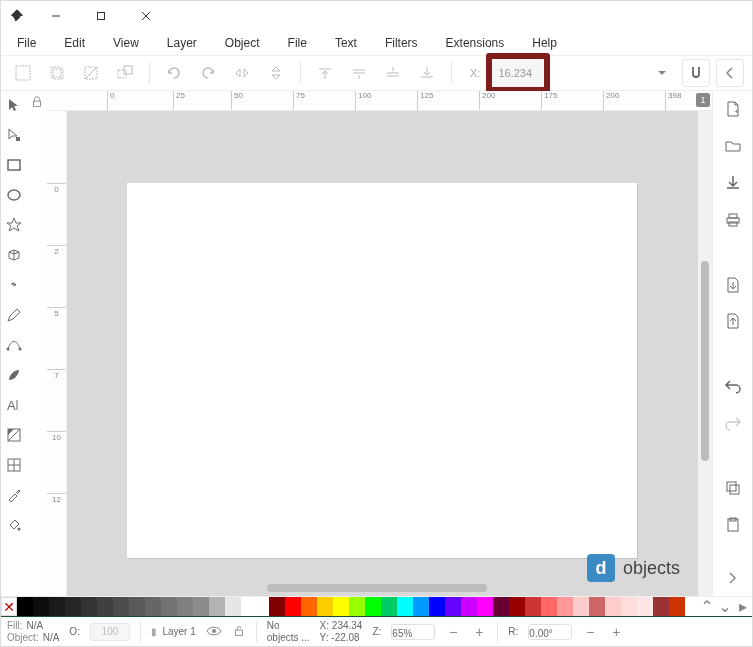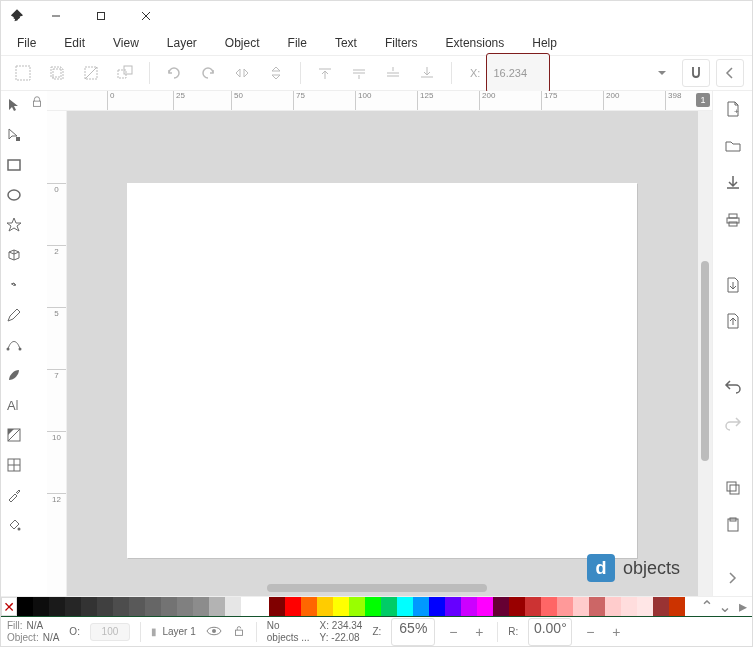--- a/index.html
+++ b/index.html
@@ -8,21 +8,21 @@
 .titlebar .logo { width: 16px; height: 16px; margin-right: 8px; }
 .titlebar .title { font-size: 12px; color: #333; flex: 1; }
 .titlebar .wbtn { width: 45px; height: 30px; display: flex; align-items: center; justify-content: center; color: #555; }
 .menubar { height: 24px; display: flex; align-items: center; padding: 0 6px; gap: 8px; background: #fff; }
 .menubar .mi { font-size: 12px; color: #333; padding: 4px 10px; }
 .toolbar { height: 36px; border-top: 1px solid #eee; border-bottom: 1px solid #eee; display: flex; align-items: center; padding: 0 8px; gap: 6px; background: #fff; }
 .toolbar .tb { width: 28px; height: 28px; display: flex; align-items: center; justify-content: center; color: #bbb; }
 .toolbar .tb svg { width: 18px; height: 18px; }
 .toolbar .sep { width: 1px; height: 22px; background: #e5e5e5; margin: 0 4px; }
 .toolbar .xlabel { font-size: 11px; color: #aaa; margin-left: 8px; }
-.toolbar .xinput { width: 64px; height: 40px; background: #f6f6f6; border: 1px solid #7f1d1d; border-radius: 3px; font-size: 11px; color: #999; padding: 0 6px; display:flex; align-items:center; }
+.toolbar .xinput { width: 64px; height: 40px; background: #f6f6f6; border: 6px solid #7f1d1d; border-radius: 3px; font-size: 11px; color: #999; padding: 0 6px; display:flex; align-items:center; }
 .mainrow { flex: 1; display: flex; min-height: 0; }
 .lefttools { width: 26px; background: #fff; border-right: none; display: flex; flex-direction: column; align-items: center; padding-top: 4px; gap: 10px; }
 .lefttools .lt { width: 20px; height: 20px; display: flex; align-items: center; justify-content: center; color: #6a6a6a; }
 .lefttools .lt svg { width: 16px; height: 16px; }
 .lockcol { width: 20px; background: #fff; display:flex; flex-direction:column; align-items:center; padding-top:4px;}
 .canvaswrap { flex: 1; display: flex; flex-direction: column; min-width: 0; }
 .hruler { height: 20px; background: #fdfdfd; border-bottom: 1px solid #eee; position: relative; font-size: 8px; color: #888; overflow: hidden;}
 .hruler .tick { position: absolute; top: 0; height: 100%; border-left: 1px solid #ccc; padding-left: 2px; line-height: 10px;}
 .centerrow { flex: 1; display: flex; min-height: 0; }
 .vruler { width: 20px; background: #fdfdfd; border-right: 1px solid #eee; position: relative; font-size: 8px; color: #888; }
@@ -43,21 +43,21 @@
 .palette .nosw { width: 16px; display:flex; align-items:center; justify-content:center; color:#b00; font-size:14px; border:1px solid #ddd;}
 .palette .sw { width: 16px; height: 100%; flex: none; }
 .palette .spacer { flex: 1;}
 .palette .pbtn { width: 18px; display:flex; align-items:center; justify-content:center; color:#888;}
 .statusbar { height: 30px; border-top: 1px solid #14532d; display: flex; align-items: center; padding: 0 6px; font-size: 10px; color: #666; gap: 10px; }
 .statusbar .fscol { display:flex; flex-direction:column; line-height:12px;}
 .statusbar .lbl { color:#888; text-align:right; padding-right:4px;}
 .statusbar .val { color:#666;}
 .statusbar .oinp { width:40px; height:18px; background:#f6f6f6; border:1px solid #e8e8e8; border-radius:3px; font-size:10px; color:#bbb; text-align:center; line-height:16px;}
 .statusbar .sep2 { width:1px; height:20px; background:#e5e5e5;}
-.statusbar .zinp { width:44px; height:28px; background:#fff; border:1px solid #e0e0e0; border-radius:3px; font-size:14px; text-align:center; line-height:18px;}
+.statusbar .zinp { width:44px; height:16px; background:#fff; border:1px solid #e0e0e0; border-radius:3px; font-size:10px; line-height:18px;}
 .statusbar .pm { width:16px; color:#888; text-align:center; font-size:14px; line-height:14px;}
 .pagenum-badge{position:absolute; right:2px; top:2px; width:14px; height:14px; background:#888; color:#fff; font-size:9px; border-radius:2px; display:flex;align-items:center;justify-content:center;}
 </style>
 </head>
 <body>
 
 <div class="titlebar">
   <svg class="logo" viewBox="0 0 24 24">
       <path fill="#333" d="M12 2 L21 11 C21 11 18 13 16 13 C18 15 14 16 13 17 C15 19 10 19 9 20 C7 18 11 17 8 16 C5 15 9 14 6 13 C3 12 3 11 3 11 Z"></path>
     </svg>

